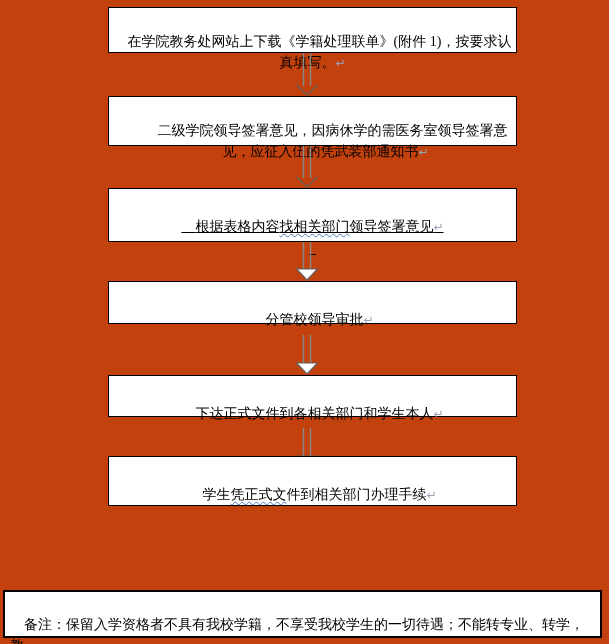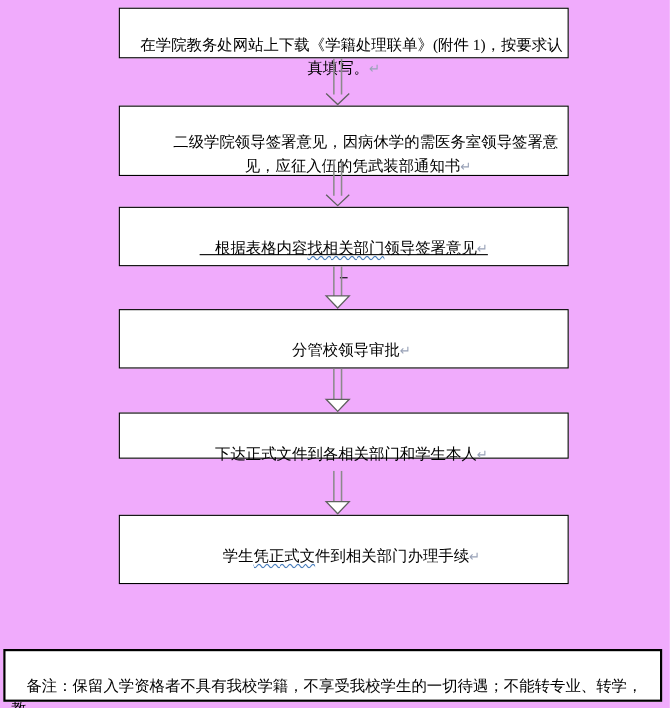--- a/index.html
+++ b/index.html
@@ -1,17 +1,17 @@
 <!DOCTYPE html>
 <html><head>
 <meta charset="utf-8">
 <style>
   html,body{margin:0;padding:0;background:#ffffff;}
   .canvas{
-    position:relative;width:609px;height:644px;background:#f0abfc;overflow:hidden;
+    position:relative;width:609px;height:644px;background:#c2410c;overflow:hidden;
     font-family:"Liberation Serif","DejaVu Serif",serif;
     color:#000;
   }
   .flow-box{
     position:absolute;left:108px;width:409px;
     border:1px solid #000;background:#fff;
     box-sizing:border-box;
     font-size:14px;line-height:21px;
     text-align:center;
     white-space:pre-wrap;
@@ -49,62 +49,62 @@
     <span class="txt">在学院教务处网站上下载《学籍处理联单》(附件 1)，按要求认
 真填写。</span><span class="squiggle"></span><span class="txt"></span><span class="mark">↵</span>
   </div>
 
   <svg class="arrow" style="top:53px;" width="26" height="43">
     <line x1="9.5" y1="0" x2="9.5" y2="33" stroke="#8a8a8a" stroke-width="1.4"></line>
     <line x1="16.5" y1="0" x2="16.5" y2="33" stroke="#8a8a8a" stroke-width="1.4"></line>
     <path d="M2.5,32 L13,42 L23.5,32" fill="none" stroke="#606060" stroke-width="1.2"></path>
   </svg>
 
-  <div class="flow-box two-line" style="top:96px;height:64px;padding-left:28px;">
+  <div class="flow-box two-line" style="top:96px;height:50px;padding-left:28px;">
     <span class="txt">二级学院领导签署意见，因病休学的需医务室领导签署意
 见，应征入伍的凭武装部通知书</span><span class="squiggle"></span><span class="txt"></span><span class="mark">↵</span>
   </div>
 
   <svg class="arrow" style="top:146px;" width="26" height="42">
     <line x1="9.5" y1="0" x2="9.5" y2="32" stroke="#8a8a8a" stroke-width="1.4"></line>
     <line x1="16.5" y1="0" x2="16.5" y2="32" stroke="#8a8a8a" stroke-width="1.4"></line>
     <path d="M2.5,31 L13,41 L23.5,31" fill="none" stroke="#606060" stroke-width="1.2"></path>
   </svg>
 
   <div class="flow-box one-line" style="top:188px;height:54px;text-decoration:underline;">
     <span class="txt">根据表格内容</span><span class="squiggle">找相关部门</span><span class="txt">领导签署意见</span><span class="mark">↵</span>
   </div>
 
   <svg class="arrow" style="top:242px;" width="26" height="39">
     <line x1="9.5" y1="0" x2="9.5" y2="27" stroke="#8a8a8a" stroke-width="1.4"></line>
     <line x1="16.5" y1="0" x2="16.5" y2="27" stroke="#8a8a8a" stroke-width="1.4"></line>
     <path d="M2.5,27 L23.5,27 L13,38 Z" fill="#ffffff" stroke="#606060" stroke-width="1.2"></path>
   </svg>
 
-  <div class="flow-box one-line" style="top:281px;height:54px;">
+  <div class="flow-box one-line" style="top:281px;height:43px;">
     <span class="txt">分管校领导审批</span><span class="squiggle"></span><span class="txt"></span><span class="mark">↵</span>
   </div>
 
   <svg class="arrow" style="top:335px;" width="26" height="40">
     <line x1="9.5" y1="0" x2="9.5" y2="28" stroke="#8a8a8a" stroke-width="1.4"></line>
     <line x1="16.5" y1="0" x2="16.5" y2="28" stroke="#8a8a8a" stroke-width="1.4"></line>
     <path d="M2.5,28 L23.5,28 L13,39 Z" fill="#ffffff" stroke="#606060" stroke-width="1.2"></path>
   </svg>
 
   <div class="flow-box one-line" style="top:375px;height:42px;">
     <span class="txt">下达正式文件到各相关部门和学生本人</span><span class="squiggle"></span><span class="txt"></span><span class="mark">↵</span>
   </div>
 
   <svg class="arrow" style="top:428px;" width="26" height="40">
     <line x1="9.5" y1="0" x2="9.5" y2="28" stroke="#8a8a8a" stroke-width="1.4"></line>
     <line x1="16.5" y1="0" x2="16.5" y2="28" stroke="#8a8a8a" stroke-width="1.4"></line>
     <path d="M2.5,28 L23.5,28 L13,39 Z" fill="#ffffff" stroke="#606060" stroke-width="1.2"></path>
   </svg>
 
-  <div class="flow-box one-line" style="top:468px;height:63px;">
+  <div class="flow-box one-line" style="top:456px;height:50px;">
     <span class="txt">学生</span><span class="squiggle">凭正式文</span><span class="txt">件到相关部门办理手续</span><span class="mark">↵</span>
   </div>
 
   <div class="note-box">
     <span class="txt">备注：保留入学资格者不具有我校学籍，不享受我校学生的一切待遇；不能转专业、转学，教
 务处受理保留入学资格申请为新生入学报到第一周内</span>
   </div>
 
 </div>
 

